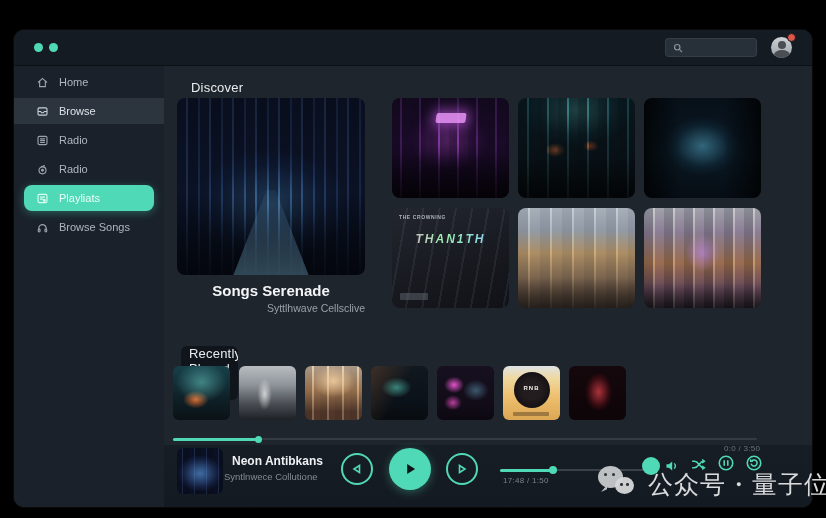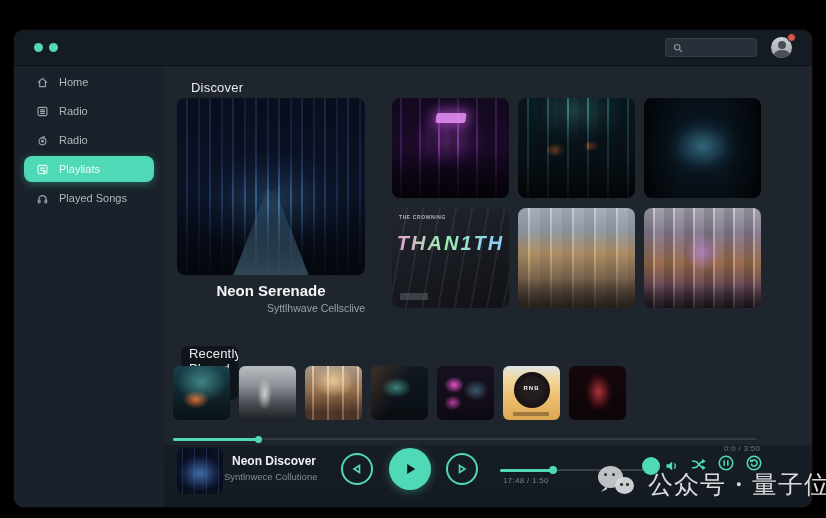--- a/index.html
+++ b/index.html
@@ -74,21 +74,21 @@
     radial-gradient(10% 8% at 62% 48%,rgba(255,110,50,.7),rgba(0,0,0,0) 70%),
     linear-gradient(180deg,#0e2a33,#0d1b22 55%,#0a1116);}
   .a-canyon{background:
     linear-gradient(90deg,rgba(0,0,0,.75),rgba(0,0,0,0) 32%,rgba(0,0,0,0) 68%,rgba(0,0,0,.75)),
     radial-gradient(40% 38% at 50% 48%,rgba(90,180,210,.5),rgba(30,80,110,.2) 55%,rgba(0,0,0,0) 78%),
     linear-gradient(180deg,#071019,#0a1822 55%,#060d14);}
   .a-poster{background:
     repeating-linear-gradient(100deg,rgba(0,0,0,0) 0 14px,rgba(150,160,180,.10) 14px 16px),
     linear-gradient(160deg,#23262e,#16181e 65%,#101218);}
   .a-poster .topline{position:absolute;left:7px;top:6px;font-size:5px;letter-spacing:.6px;color:#aab2ba;font-weight:bold;}
-  .a-poster .big{position:absolute;left:0;right:0;text-align:center;font-weight:bold;font-size:20px;letter-spacing:2px;font-style:italic;
+  .a-poster .big{position:absolute;left:0;right:0;text-align:center;font-weight:bold;font-size:12px;letter-spacing:2px;font-style:italic;
     background:linear-gradient(90deg,#ef9bd0,#9bf0b0 45%,#8fd0f5 85%);-webkit-background-clip:text;background-clip:text;color:transparent;}
   .a-poster .l1{top:24px;}
   .a-poster .l2{top:44px;}
   .a-poster::after{content:"";position:absolute;left:8px;bottom:8px;width:28px;height:7px;background:rgba(170,180,190,.25);border-radius:1px;}
   .a-daycity{background:
     linear-gradient(180deg,rgba(0,0,0,0) 70%,rgba(20,16,12,.55)),
     repeating-linear-gradient(90deg,rgba(40,40,50,.25) 0 10px,rgba(230,220,200,.12) 10px 12px,rgba(60,55,60,.2) 12px 22px),
     linear-gradient(180deg,#c2cdd8 0%,#a8b4c0 22%,#c8a36e 45%,#8a6f52 70%,#3a3028 100%);}
   .a-market{background:
     linear-gradient(180deg,rgba(0,0,0,0) 75%,rgba(0,0,0,.5)),
@@ -179,20 +179,27 @@
     </div>
 
     <div class="body">
       <aside class="sidebar">
         <div class="side-item">
           <svg width="13" height="13" viewBox="0 0 16 16" fill="none" stroke="currentColor" stroke-width="1.4">
               <path d="M2.5 8 8 3l5.5 5M4.5 7v6h7V7"></path>
             </svg>
           <span>Home</span>
         </div>
+        <div class="side-item hl">
+          <svg width="13" height="13" viewBox="0 0 16 16" fill="none" stroke="currentColor" stroke-width="1.4">
+              <rect x="2.5" y="3.5" width="11" height="9" rx="1.5"></rect>
+              <path d="M2.5 8h3.2l1.2 1.6h2.2L10.3 8h3.2"></path>
+            </svg>
+          <span>Browse</span>
+        </div>
         <div class="side-item">
           <svg width="13" height="13" viewBox="0 0 16 16" fill="none" stroke="currentColor" stroke-width="1.4">
               <rect x="2.5" y="3" width="11" height="10" rx="1.5"></rect>
               <path d="M5 6h6M5 8.2h6M5 10.4h6"></path>
             </svg>
           <span>Radio</span>
         </div>
         <div class="side-item">
           <svg width="13" height="13" viewBox="0 0 16 16" fill="none" stroke="currentColor" stroke-width="1.4">
               <circle cx="8" cy="9" r="4.3"></circle>
@@ -208,31 +215,31 @@
               <circle cx="10.2" cy="10.2" r="1.2" fill="currentColor"></circle>
             </svg>
           <span>Playliats</span>
         </div>
         <div class="side-item">
           <svg width="13" height="13" viewBox="0 0 16 16" fill="none" stroke="currentColor" stroke-width="1.4">
               <path d="M3.5 11.5V9a4.5 4.5 0 0 1 9 0v2.5"></path>
               <rect x="2.8" y="10" width="2.2" height="3.4" rx="1"></rect>
               <rect x="11" y="10" width="2.2" height="3.4" rx="1"></rect>
             </svg>
-          <span>Played Songs</span>
+          <span>Browse Songs</span>
         </div>
       </aside>
 
       <main class="content">
         <div class="h1 discover">Discover</div>
 
         <section class="discover-row">
           <div class="featured">
             <div class="art a-featured"></div>
-            <div class="f-title">Neon Serenade</div>
+            <div class="f-title">Songs Serenade</div>
             <div class="f-sub">Syttlhwave Cellsclive</div>
           </div>
           <div class="grid">
             <div class="art tile a-purple"></div>
             <div class="art tile a-tealcity"></div>
             <div class="art tile a-canyon"></div>
             <div class="art tile a-poster">
               <span class="topline">THE CROWNING</span>
               <span class="big l1">THAN1TH</span>
             </div>
@@ -256,21 +263,21 @@
         </div>
 
         <div class="progress">
           <span class="track"></span>
           <span class="fill"></span>
           <span class="knob"></span>
         </div>
 
         <div class="playerbar">
           <div class="p-thumb"></div>
-          <div class="p-title">Neon Discover</div>
+          <div class="p-title">Neon Antibkans</div>
           <div class="p-artist">Syntlnwece Collutione</div>
 
           <div class="ctl ring prev">
             <svg width="16" height="16" viewBox="0 0 16 16" fill="none" stroke="currentColor" stroke-width="1.6" style="color:var(--accent)">
                 <polygon points="10.5,4.5 5,8 10.5,11.5"></polygon>
               </svg>
           </div>
           <div class="ctl play">
             <svg width="18" height="18" viewBox="0 0 16 16">
                 <polygon points="5.5,3.5 12.5,8 5.5,12.5" fill="#0d1318"></polygon>

